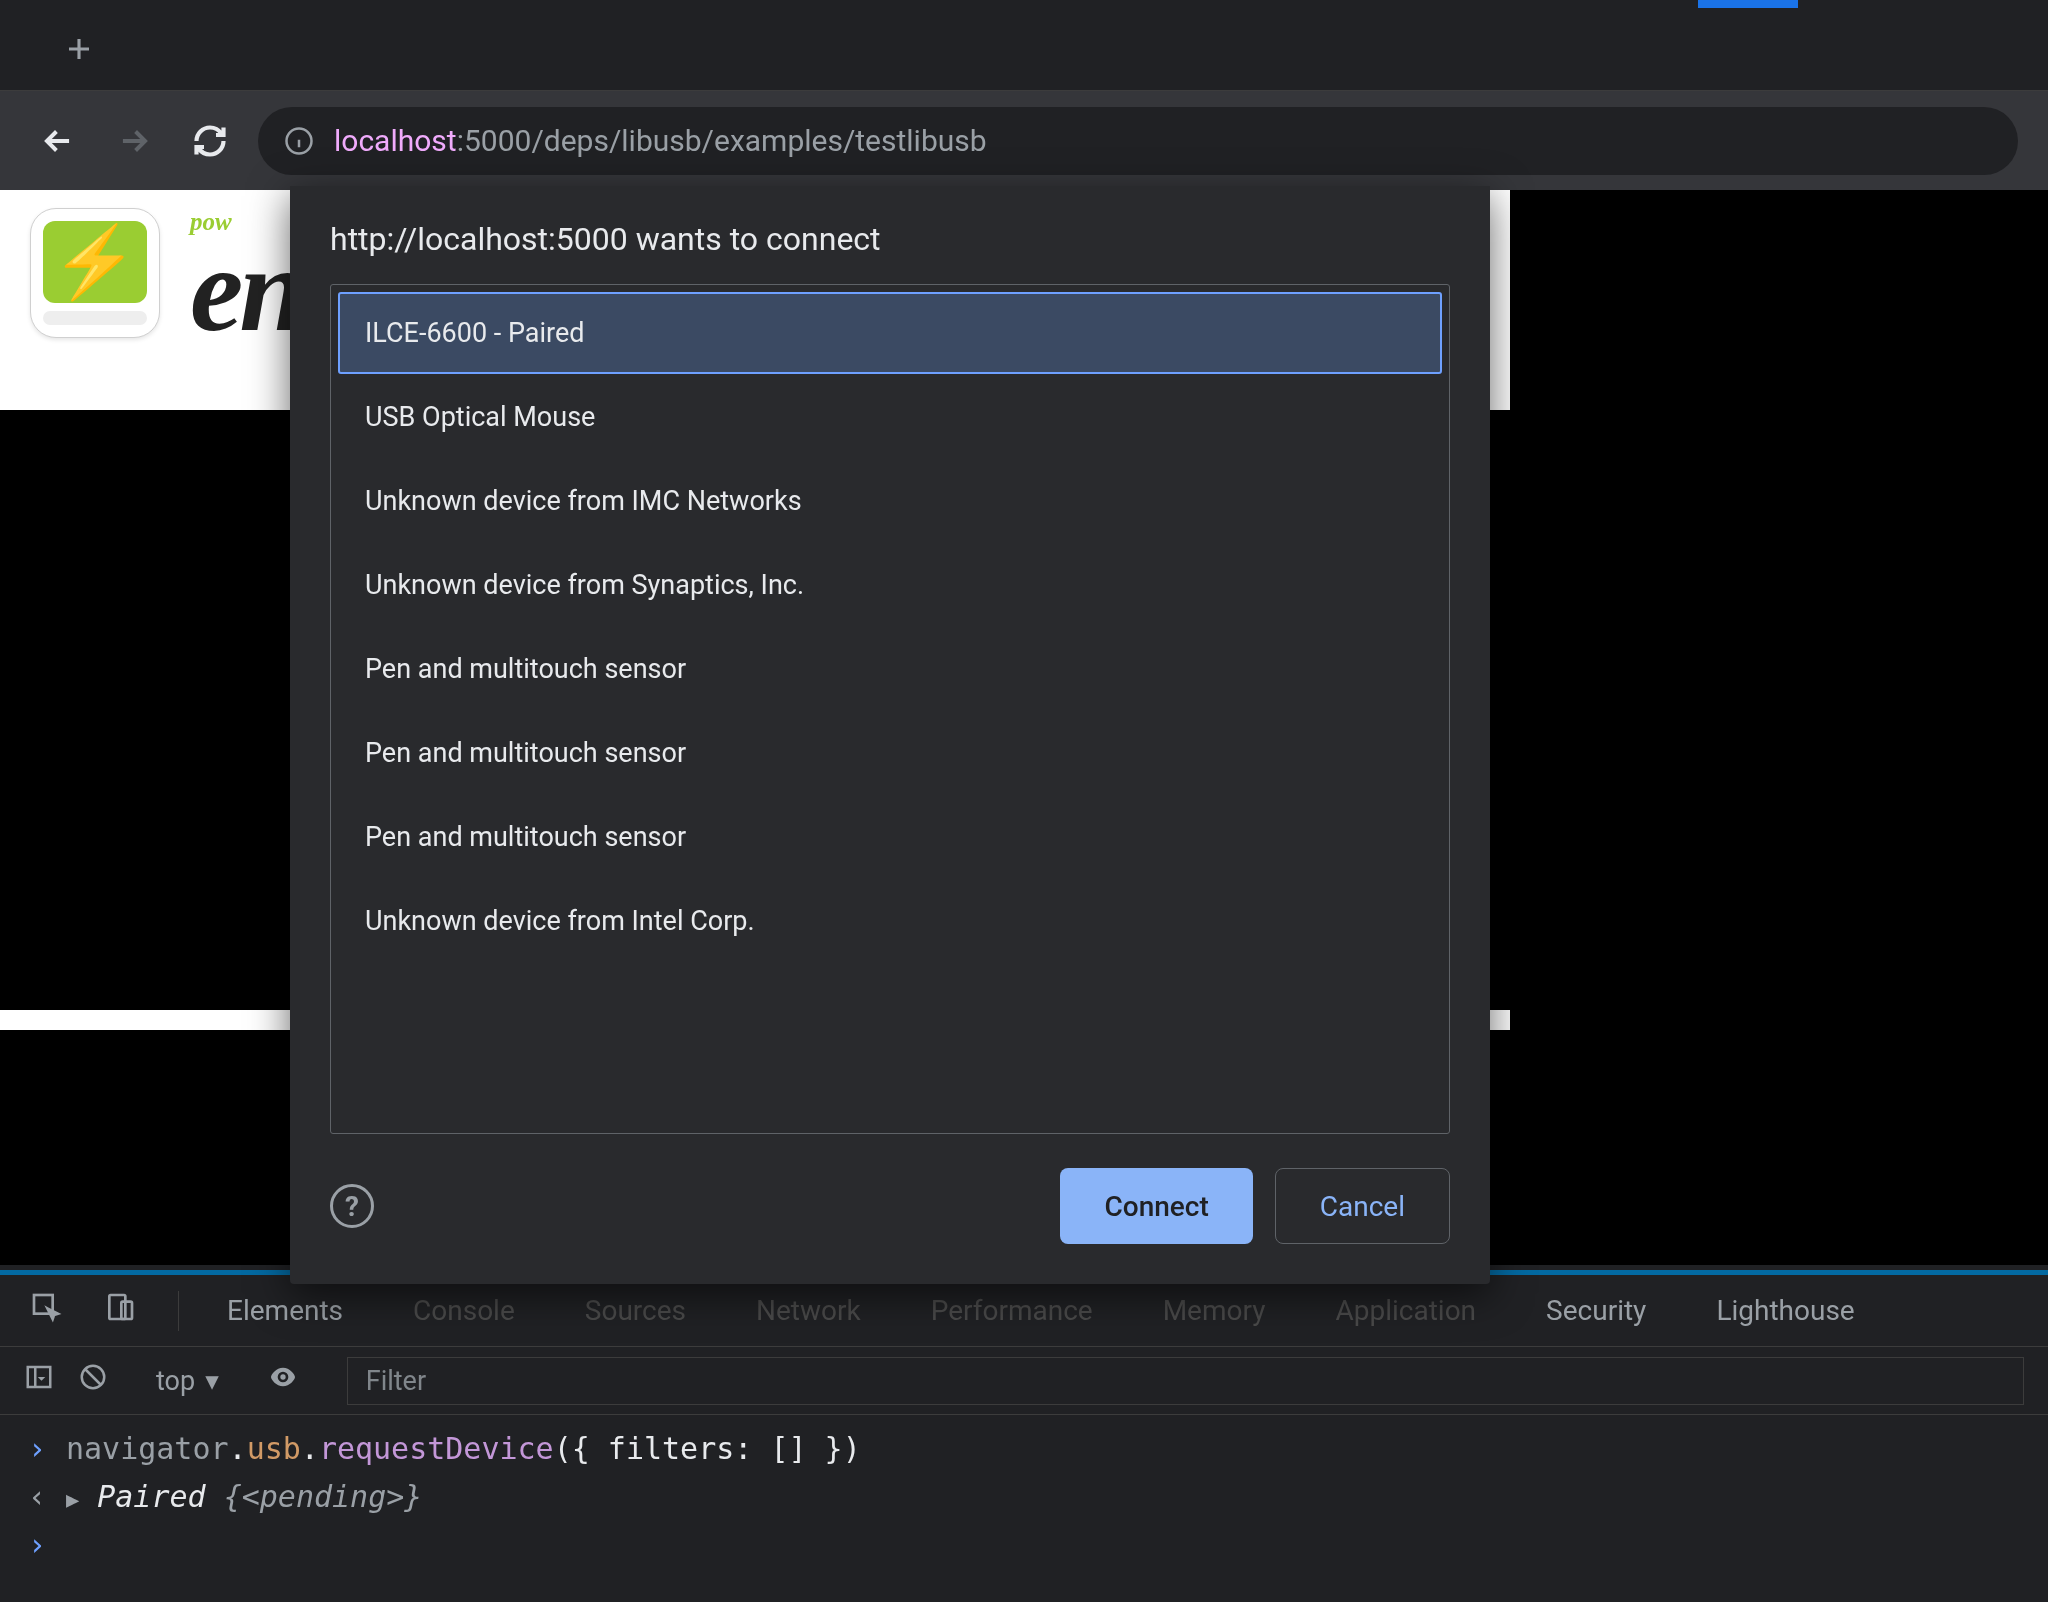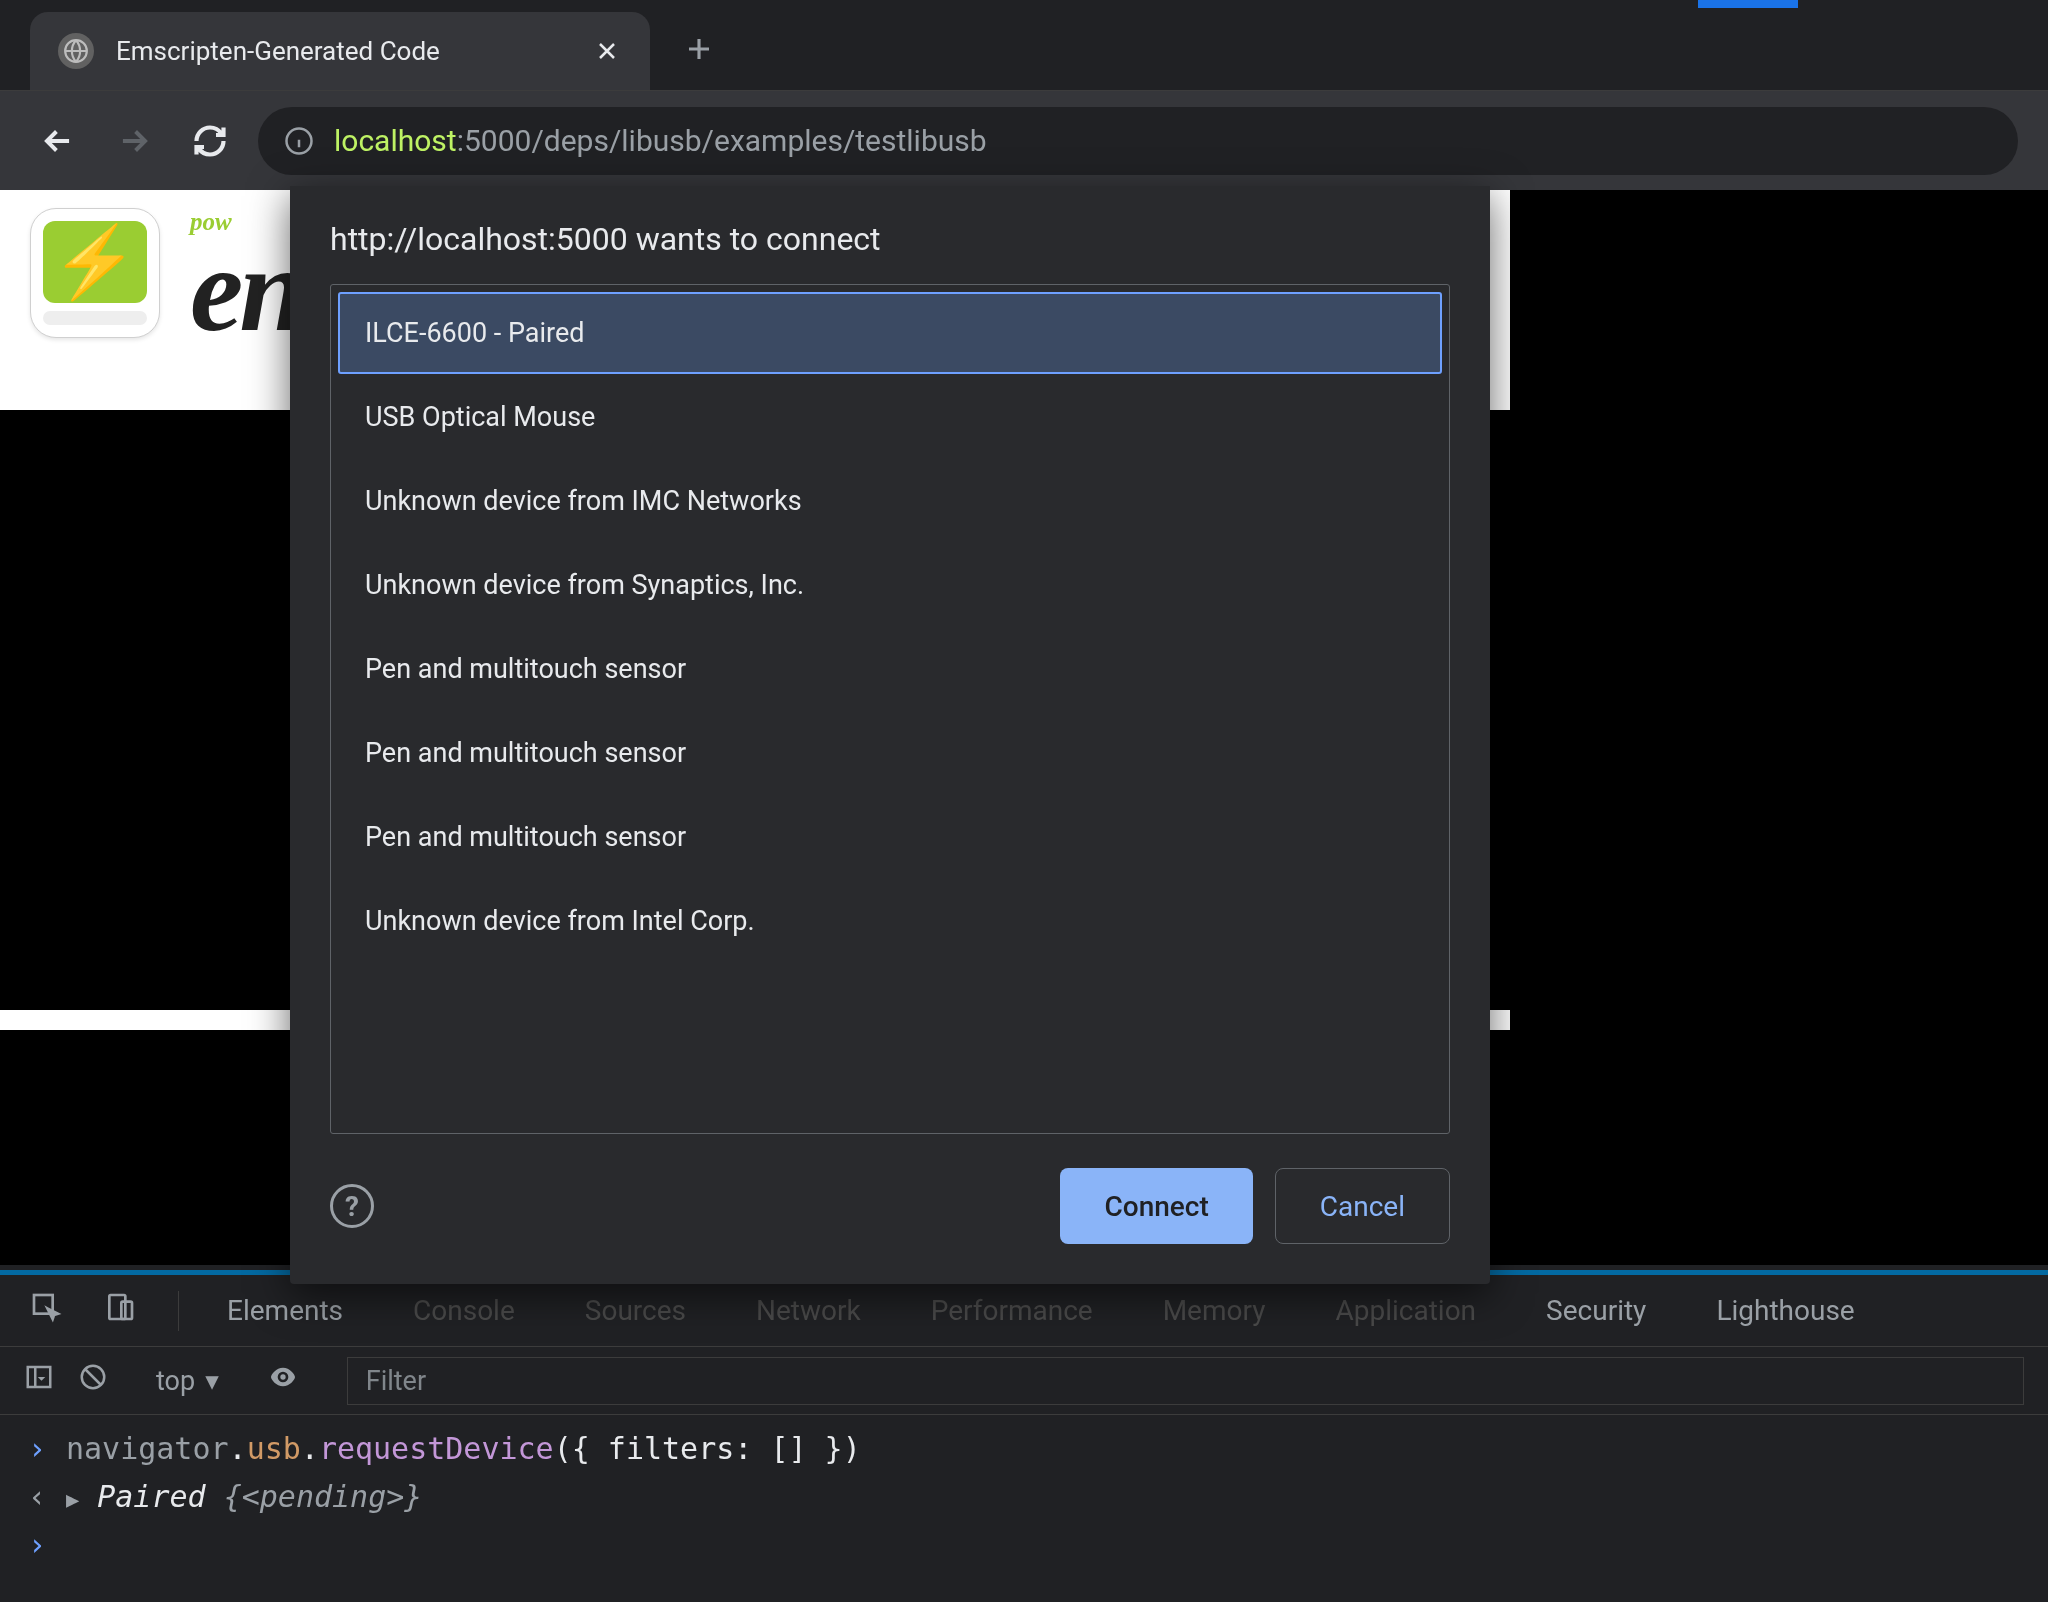--- a/index.html
+++ b/index.html
@@ -72,21 +72,21 @@
     padding: 0 24px;
     gap: 18px;
     font-size: 30px;
     color:#bdc1c6;
   }
   .omnibox .info-icon {
     width:34px;height:34px;border-radius:50%;
     display:flex;align-items:center;justify-content:center;
     color:#9aa0a6;
   }
-  .omnibox .url .host { color:#bef264; }
+  .omnibox .url .host { color:#f0abfc; }
   .omnibox .url .rest { color:#9aa0a6; }
 
   
   .page {
     position: relative;
     height: 1075px;
     background: #000;
   }
   .page .white-bar-top { background:#fff; height:220px; width:1510px; position:absolute; top:0; left:0; }
   .page .white-strip { background:#fff; position:absolute; top:820px; left:0; width:1510px; height:20px;}
@@ -197,34 +197,20 @@
   .promise{font-style:italic;color:#e8eaed;}
   .pending{font-style:italic;color:#9aa0a6;}
   .blue-acc { position:absolute; top:0; right:250px; width:100px; height:8px; background:#1a73e8;}
 </style>
 </head>
 <body>
 
 <div class="blue-acc"></div>
 
 <div class="tab-strip">
-  <div class="tab">
-    <span class="favicon">
-      <svg width="26" height="26" viewBox="0 0 24 24" fill="none" stroke="currentColor" stroke-width="2">
-          <circle cx="12" cy="12" r="10"></circle>
-          <path d="M2 12h20M12 2a15 15 0 010 20M12 2a15 15 0 000 20"></path>
-        </svg>
-    </span>
-    <span class="title">Emscripten-Generated Code</span>
-    <span class="close">
-      <svg width="24" height="24" viewBox="0 0 24 24" stroke="currentColor" stroke-width="2.5">
-          <path d="M5 5l14 14M19 5L5 19"></path>
-        </svg>
-    </span>
-  </div>
   <div class="new-tab">
     <svg width="30" height="30" viewBox="0 0 24 24" stroke="currentColor" stroke-width="2.5">
         <path d="M12 4v16M4 12h16"></path>
       </svg>
   </div>
 </div>
 
 <div class="toolbar">
   <div class="nav-btn">
     <svg width="38" height="38" viewBox="0 0 24 24" fill="none" stroke="currentColor" stroke-width="2.5">

